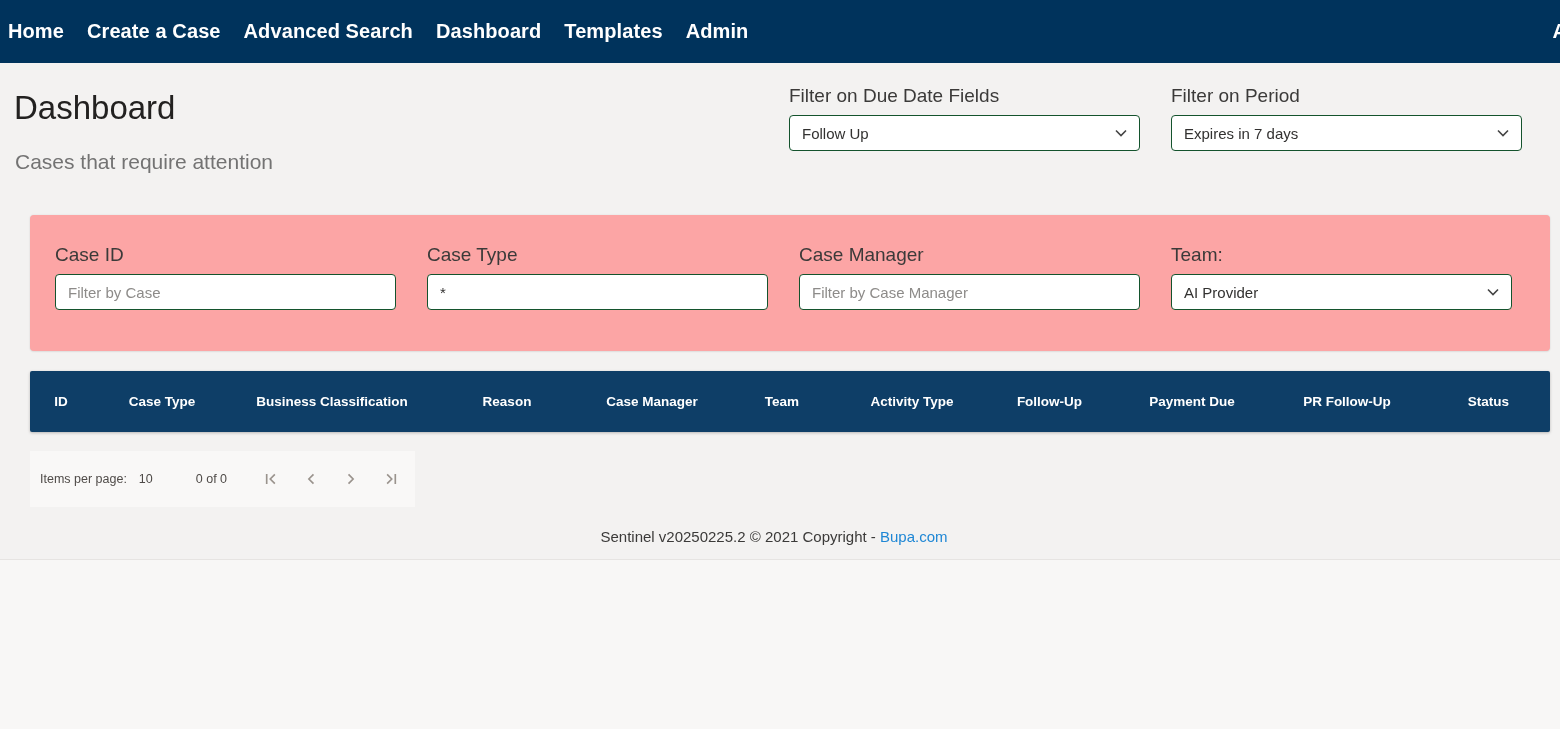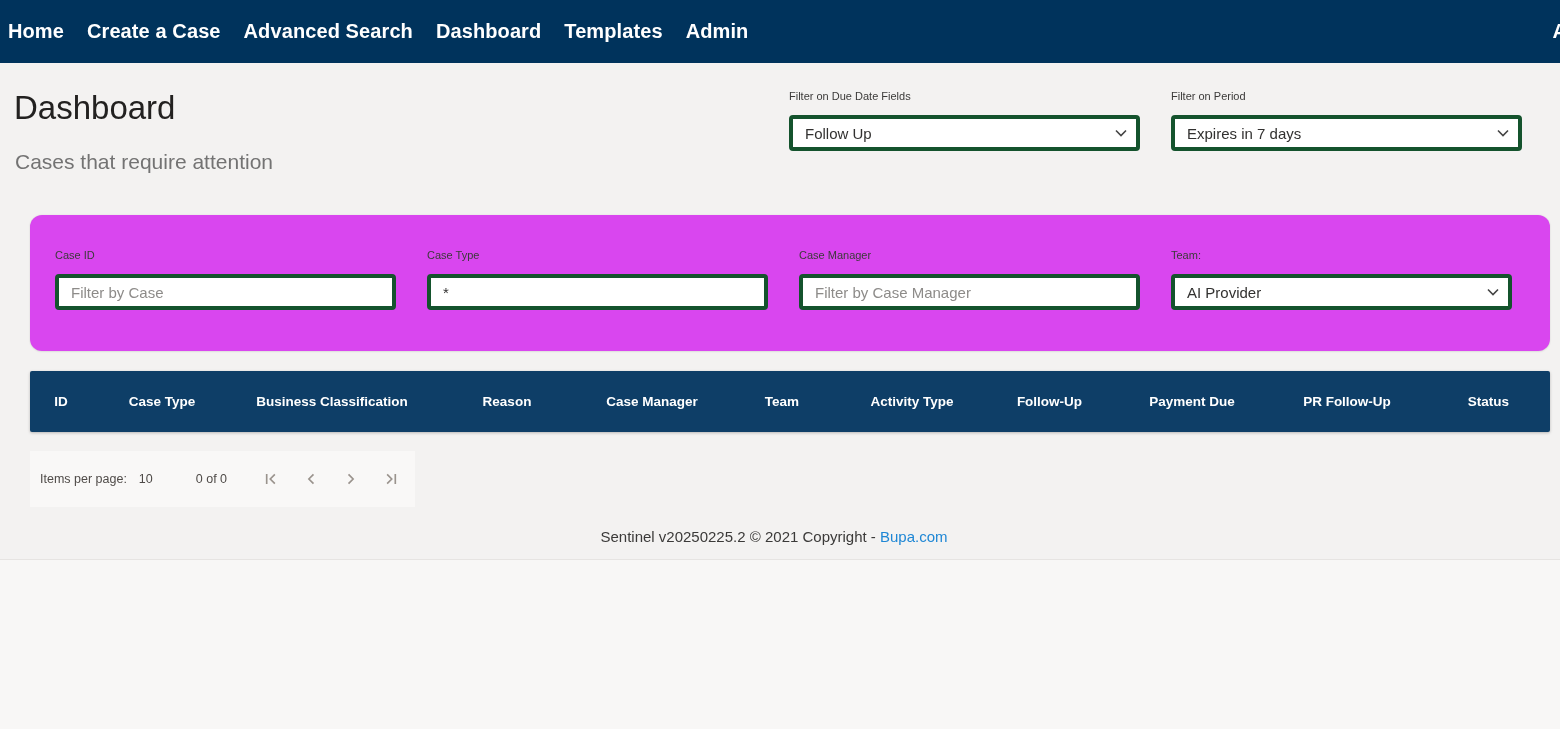--- a/index.html
+++ b/index.html
@@ -66,29 +66,29 @@
     margin: 19px 0 0 1px;
     font-size: 21px;
     font-weight: 400;
     color: #737373;
     line-height: 26px;
   }
 
   .field-group { display: block; }
   .field-label {
     display: block;
-    font-size: 11px;
+    font-size: 19px;
     color: #3b3a39;
     line-height: 20px;
     margin-bottom: 9px;
   }
   .text-input, .select-wrap select {
     width: 100%;
     height: 36px;
-    border: 4px solid #14532d;
+    border: 1px solid #14532d;
     border-radius: 4px;
     background: #ffffff;
     font-family: "Liberation Sans", sans-serif;
     font-size: 15px;
     color: #323130;
     padding: 0 12px;
     outline: none;
   }
   .text-input::placeholder { color: #8d8b89; opacity: 1; }
   .select-wrap { position: relative; }
@@ -103,22 +103,22 @@
     right: 12px; top: 50%;
     margin-top: -6px;
     width: 14px; height: 12px;
     pointer-events: none;
   }
   .select-chevron svg { display: block; }
 
   
   .filter-card {
     margin: 40px 10px 0 30px;
-    background: #d946ef;
-    border-radius: 12px;
+    background: #fca5a5;
+    border-radius: 4px;
     box-shadow: 0 0 2px rgba(0,0,0,0.10), 0 1px 2px rgba(0,0,0,0.06);
     padding: 30px 38px 41px 25px;
     display: grid;
     grid-template-columns: repeat(4, 1fr);
     column-gap: 31px;
   }
 
   
   .table-header {
     margin: 20px 10px 0 30px;

